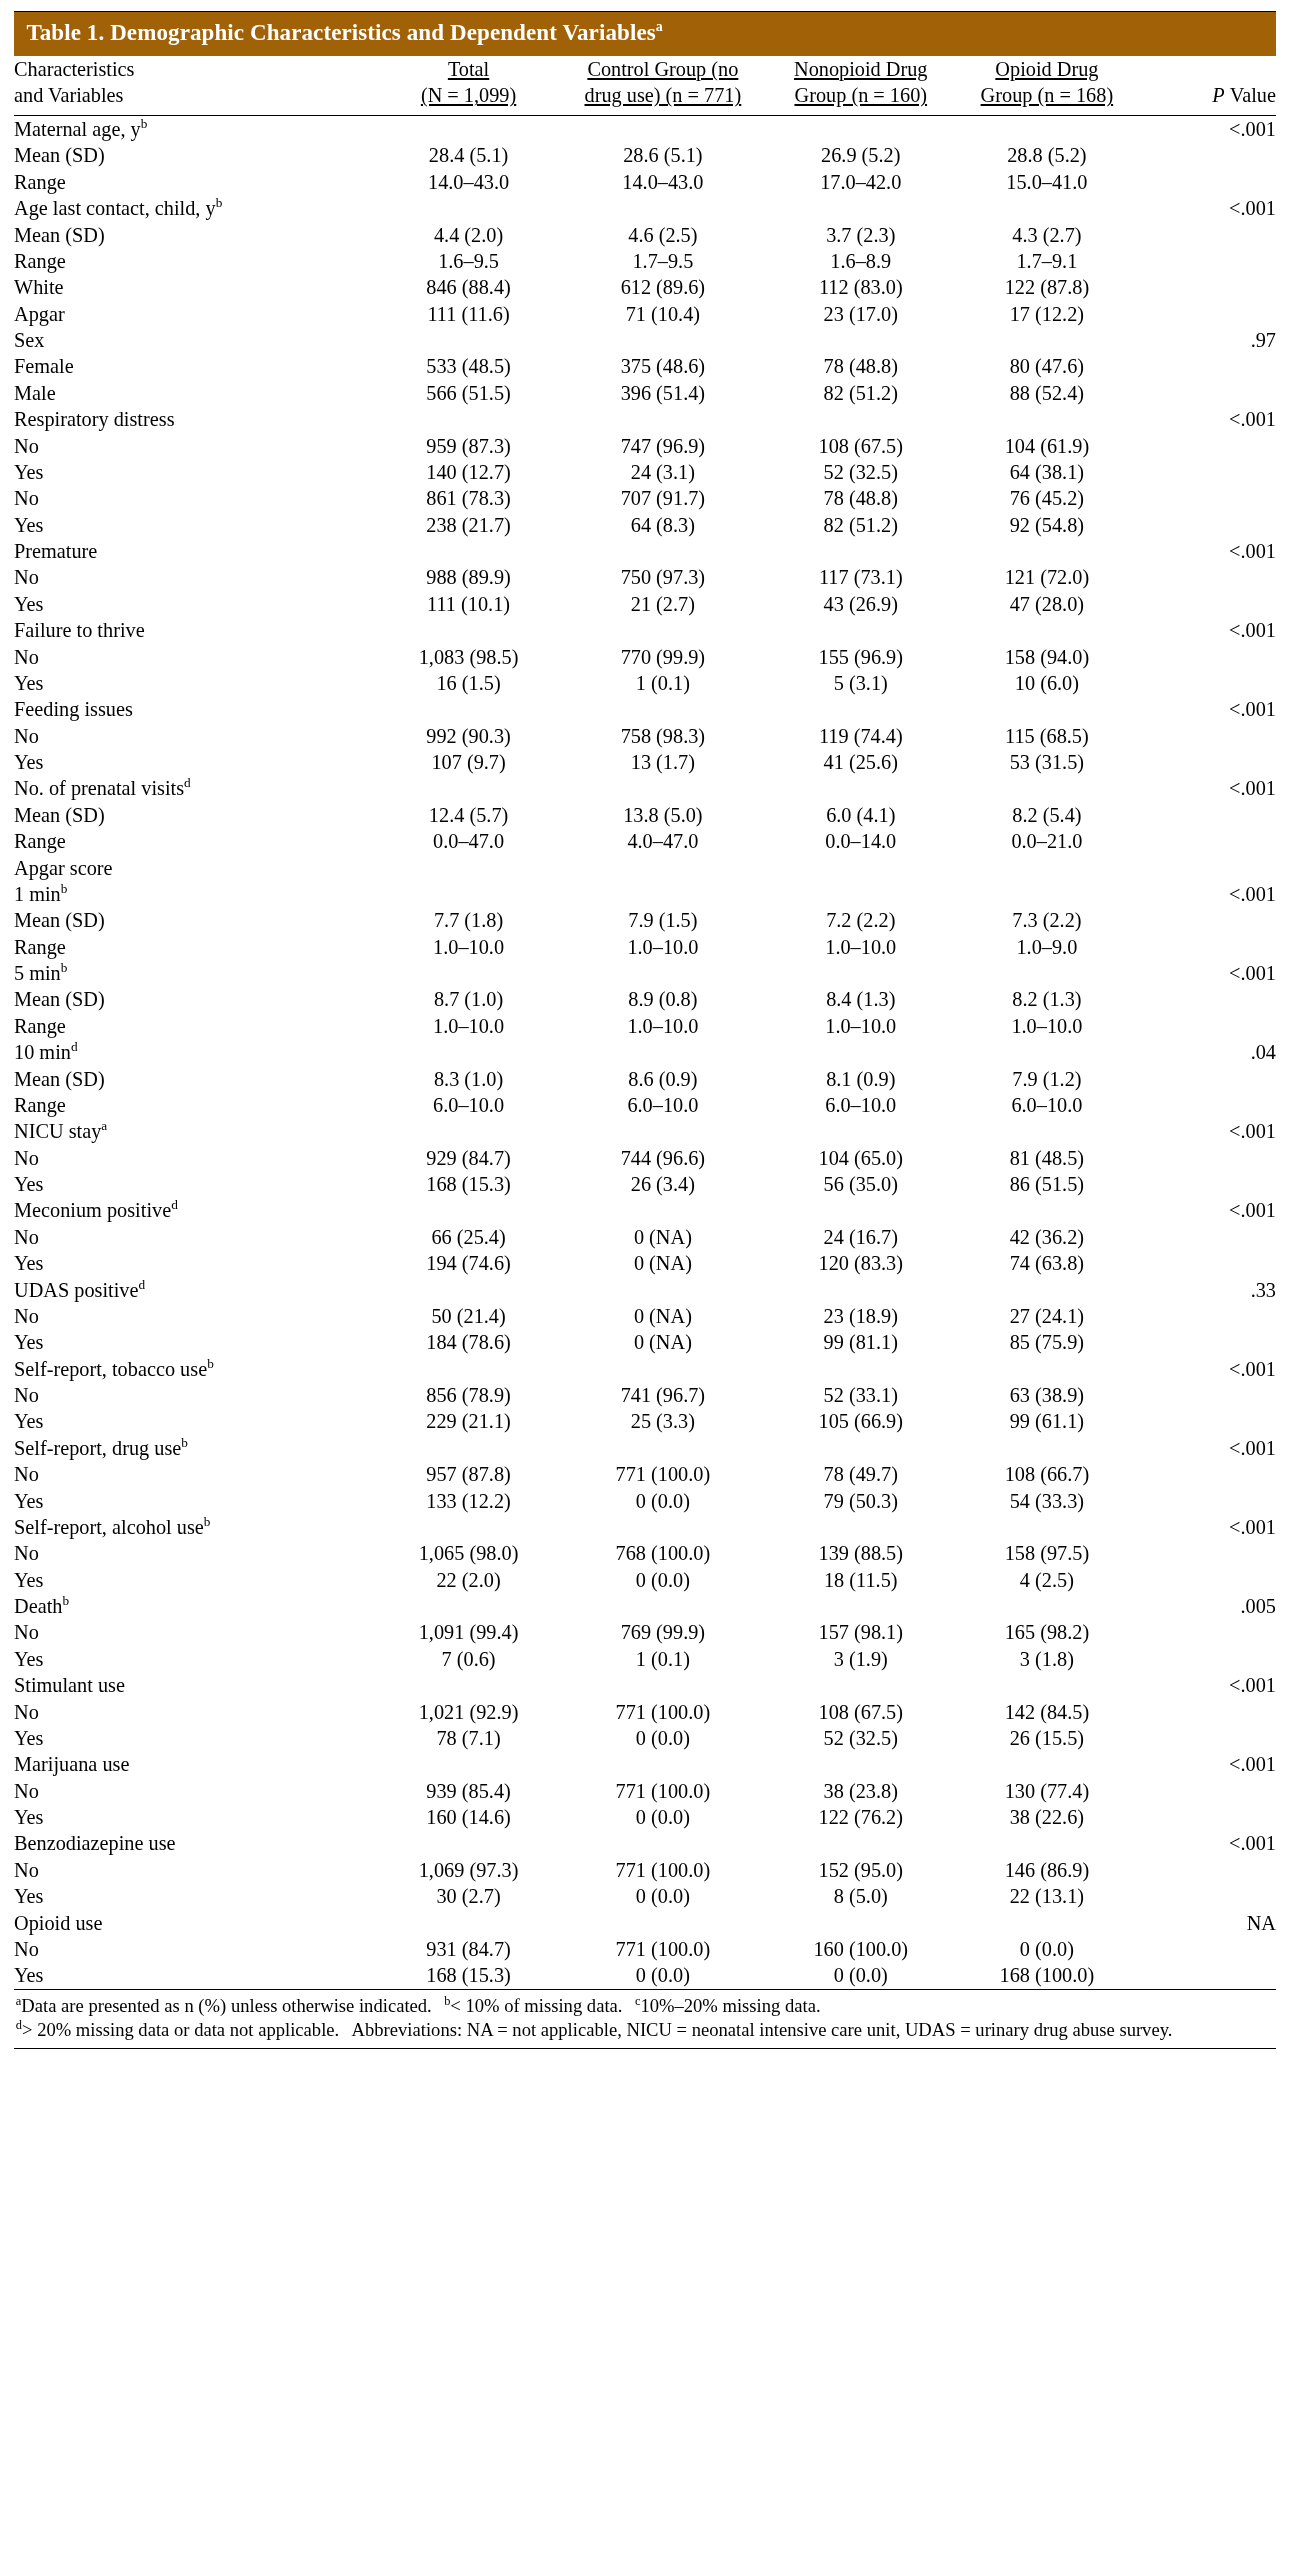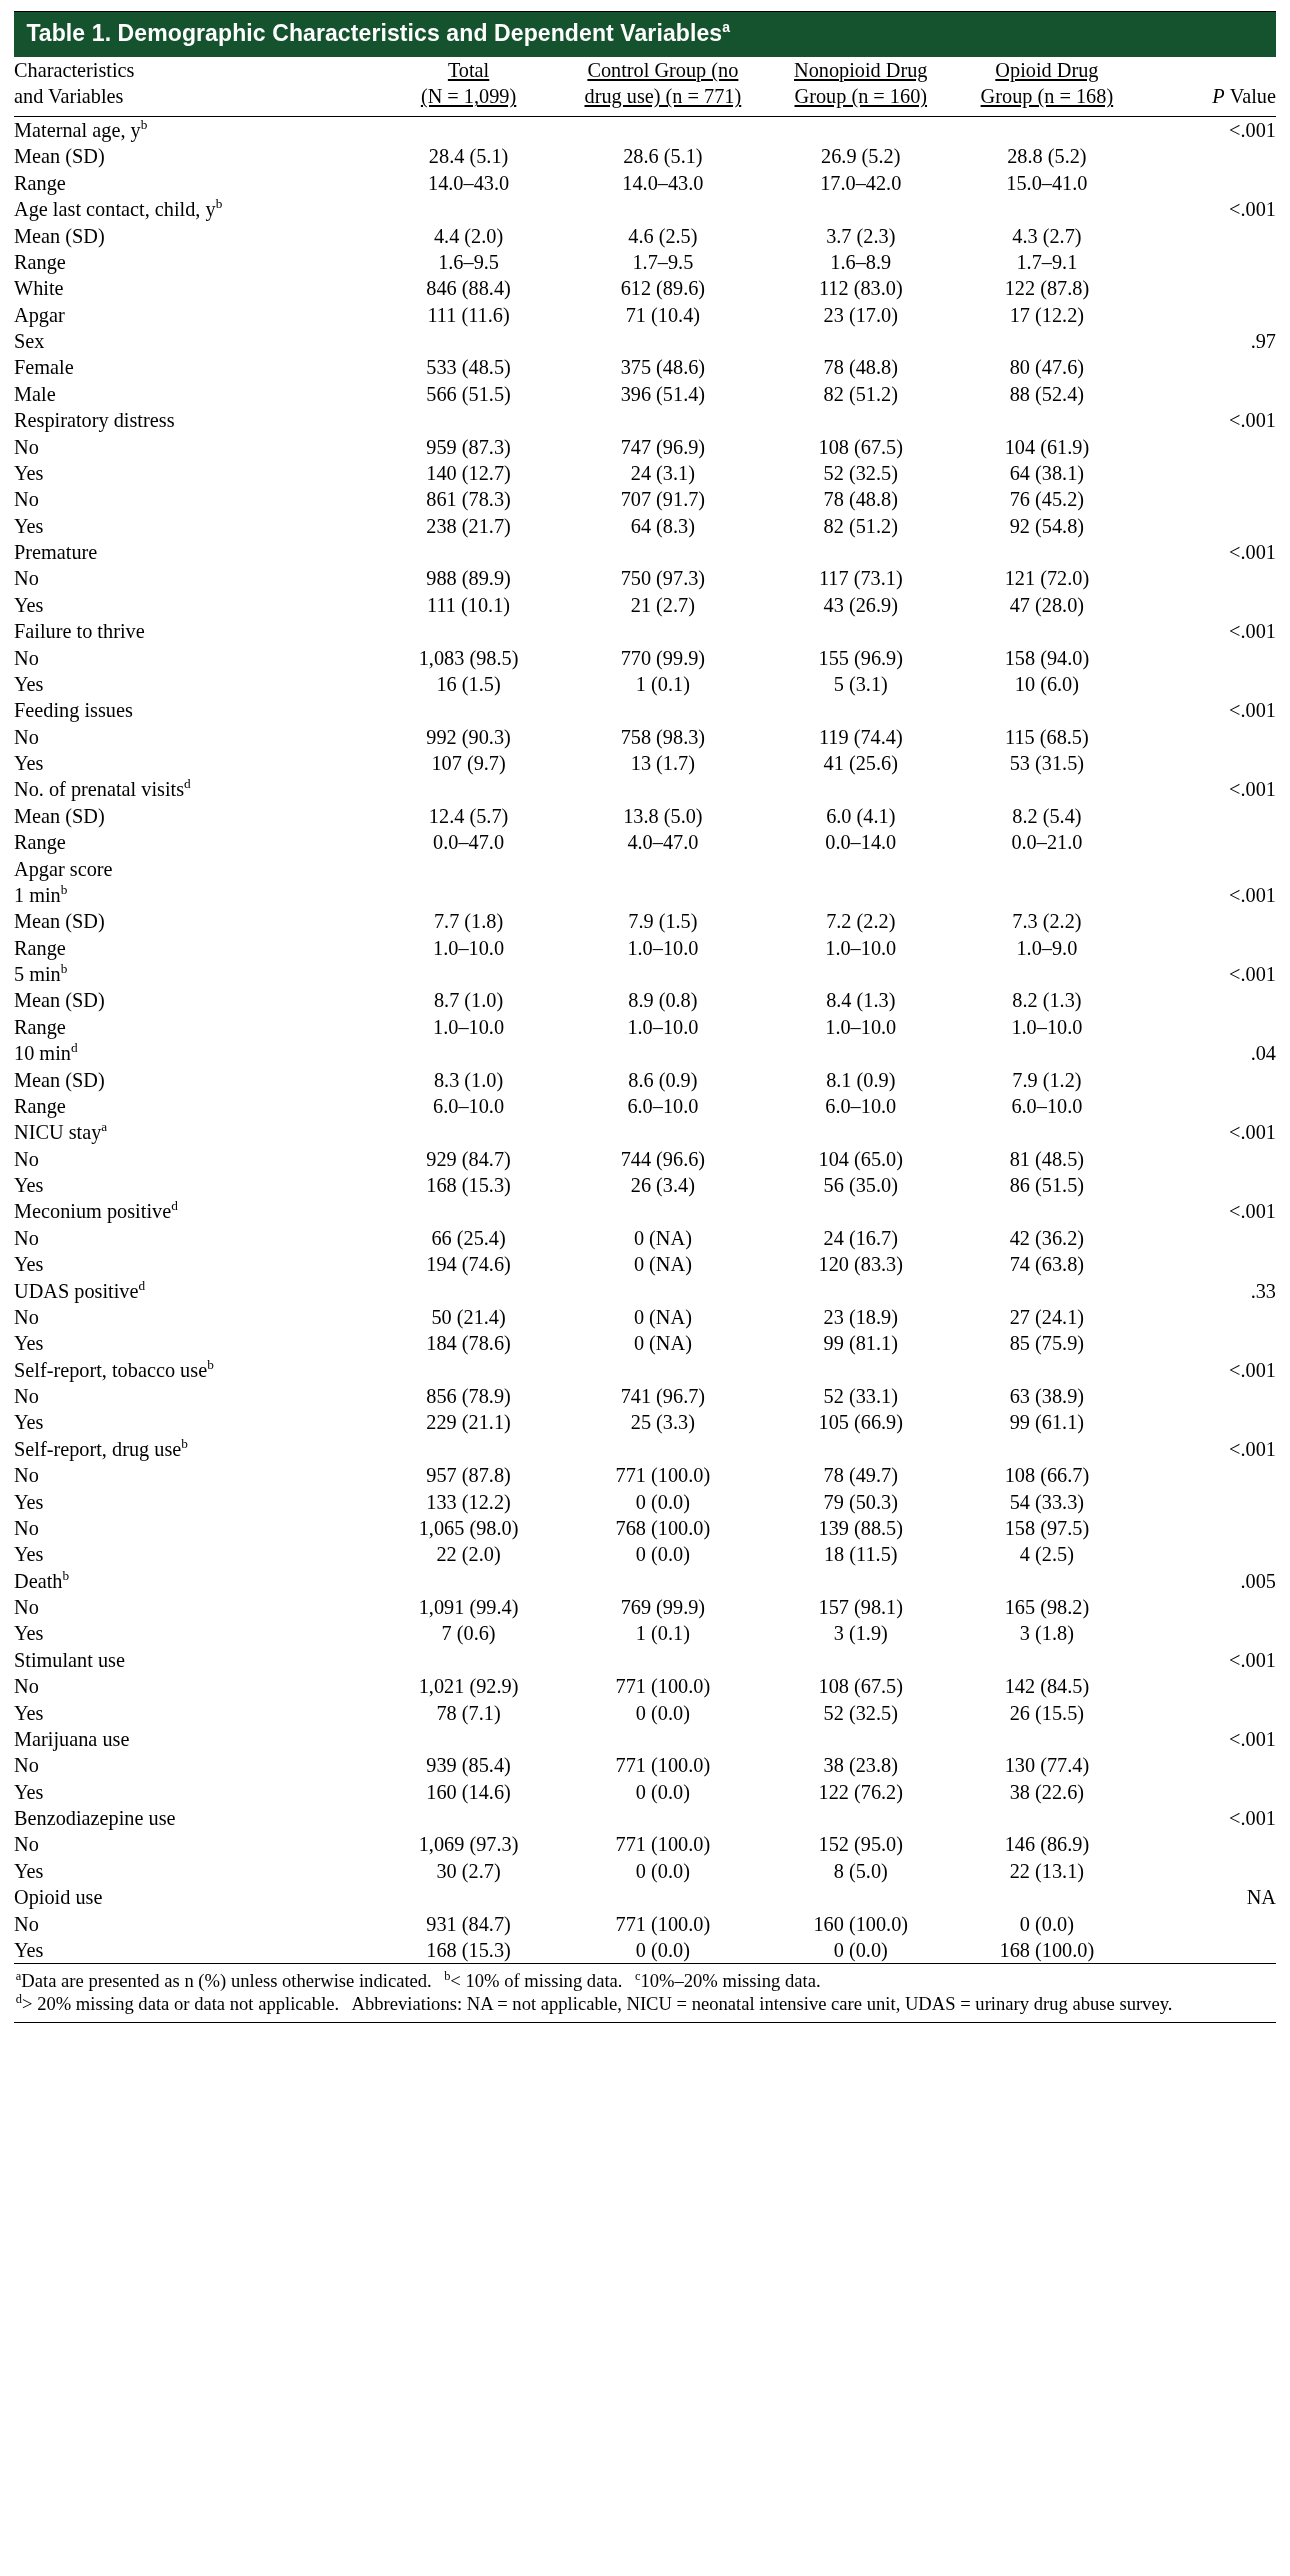--- a/index.html
+++ b/index.html
@@ -14,23 +14,23 @@
   .page {
     width: 1291px;
     box-sizing: border-box;
     padding: 10.6px 14px 8.8px 14px;
   }
   .table-wrap {
     width: 1262px;
     border-top: 1.8px solid #000;
   }
   .title-bar {
-    background: #14532d;
+    background: #a16207;
     color: #ffffff;
-    font-family: Liberation Sans, sans-serif;
+    font-family: Liberation Serif, serif;
     font-weight: bold;
     font-size: 23px;
     padding: 8.8px 12.4px 9.7px 12.4px;
     letter-spacing: 0.1px;
   }
   .title-bar sup { font-size: 14px; vertical-align: super; }
 
   table.main {
     width: 100%;
     border-collapse: collapse;
@@ -545,20 +545,28 @@
           </tr>
           <tr>
             <td class="label ind1"><span>Yes</span></td>
             <td class="num">133 (12.2)</td>
             <td class="num">0 (0.0)</td>
             <td class="num">79 (50.3)</td>
             <td class="num">54 (33.3)</td>
             <td class="p"></td>
           </tr>
           <tr>
+            <td class="label"><span>Self-report, alcohol use</span><sup>b</sup></td>
+            <td class="num"></td>
+            <td class="num"></td>
+            <td class="num"></td>
+            <td class="num"></td>
+            <td class="p">&lt;.001</td>
+          </tr>
+          <tr>
             <td class="label ind1"><span>No</span></td>
             <td class="num">1,065 (98.0)</td>
             <td class="num">768 (100.0)</td>
             <td class="num">139 (88.5)</td>
             <td class="num">158 (97.5)</td>
             <td class="p"></td>
           </tr>
           <tr>
             <td class="label ind1"><span>Yes</span></td>
             <td class="num">22 (2.0)</td>

